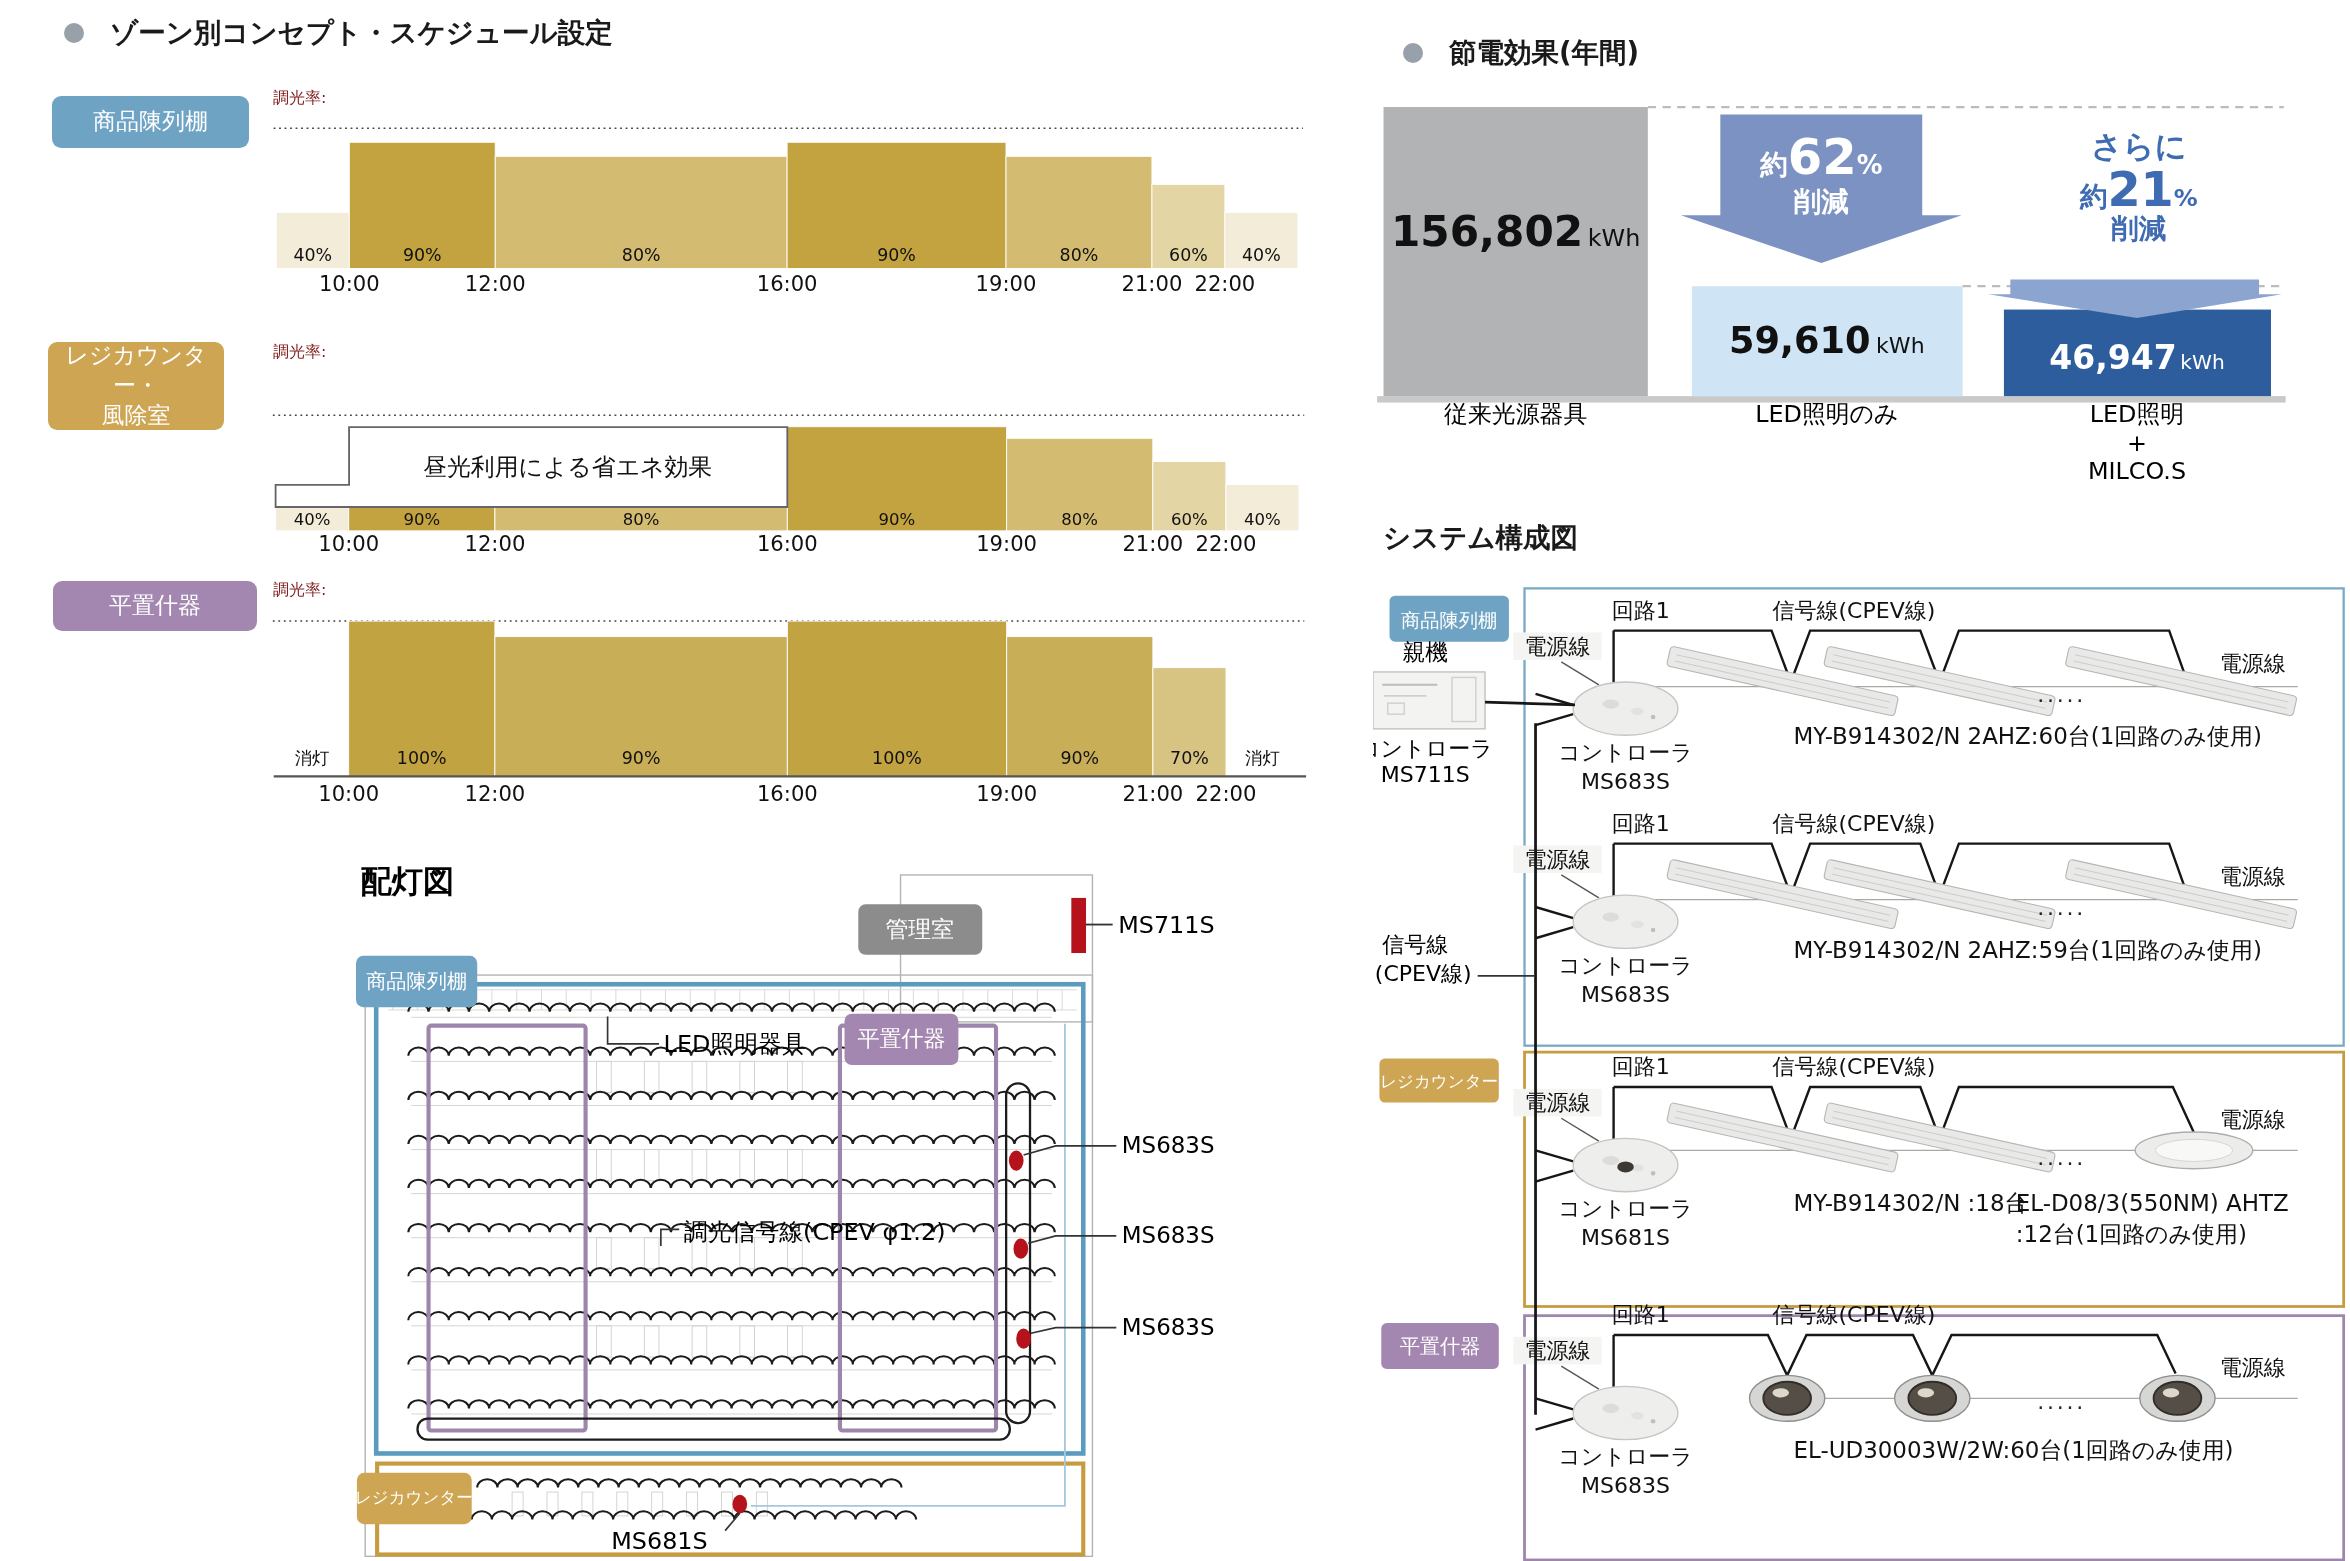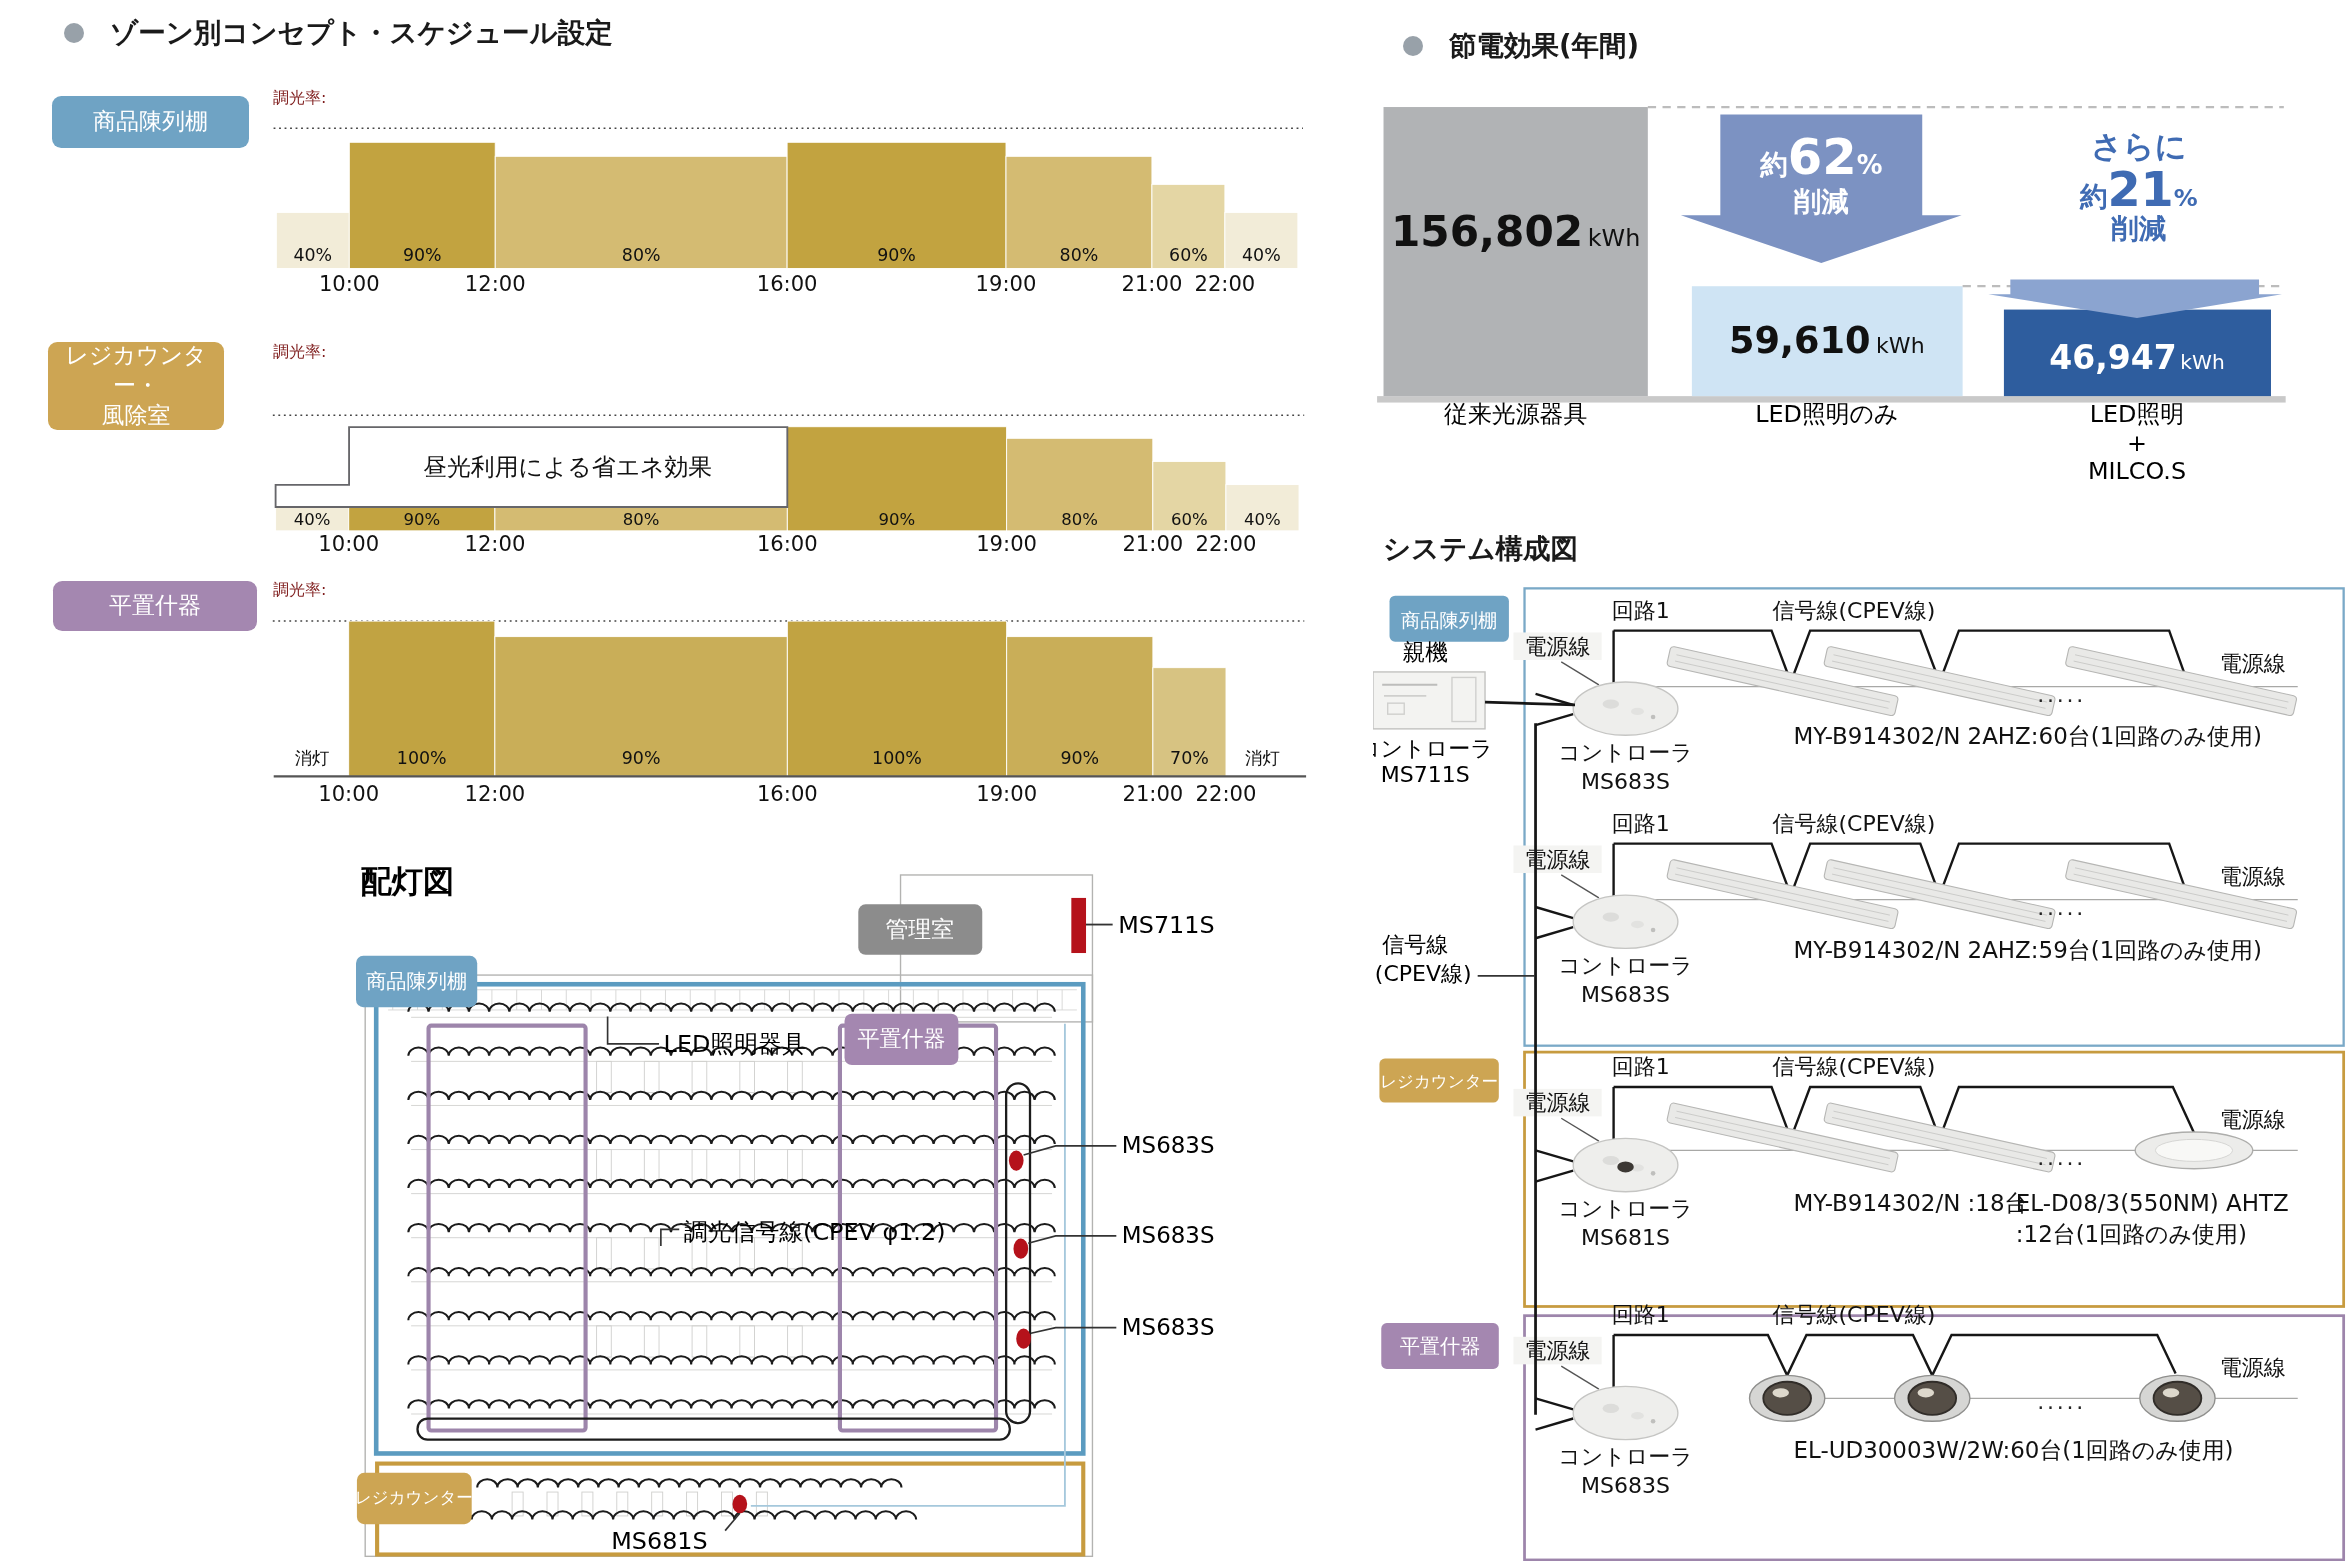--- a/index.html
+++ b/index.html
@@ -15,25 +15,25 @@
 </style>
 </head>
 <body>
 
 <div id="canvas">
 
   <div class="abs sec-title" style="left:64px;top:14.7px;">
     <span class="bullet"></span>
     <span>ゾーン別コンセプト・スケジュール設定</span>
   </div>
-  <div class="abs sec-title" style="left:1403px;top:28px;">
+  <div class="abs sec-title" style="left:1403px;top:35px;">
     <span class="bullet"></span>
     <span>節電効果(年間)</span>
   </div>
-  <div class="abs sec-title" style="left:1383px;top:531px;">
+  <div class="abs sec-title" style="left:1383px;top:520px;">
     <span>システム構成図</span>
   </div>
 
   <div class="abs zone" style="left:52px;top:96px;width:197px;height:52px;background:#6fa3c4;">
     <span>商品陳列棚</span>
   </div>
   <div class="abs zone" style="left:48px;top:342px;width:176px;height:88px;background:#cda553;">
     <span>レジカウンター・</span>
     <span>風除室</span>
   </div>

